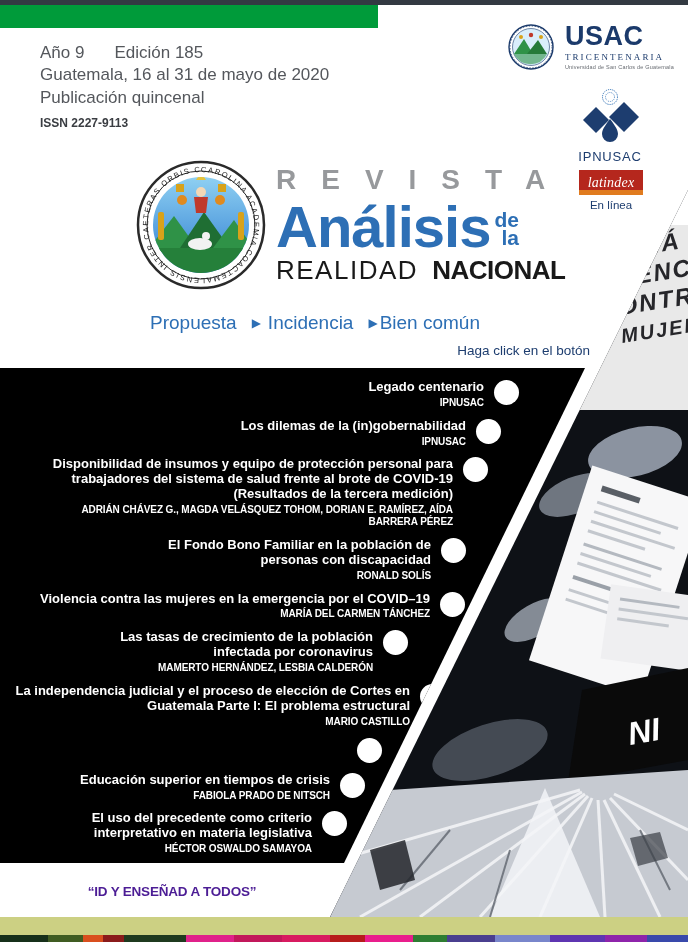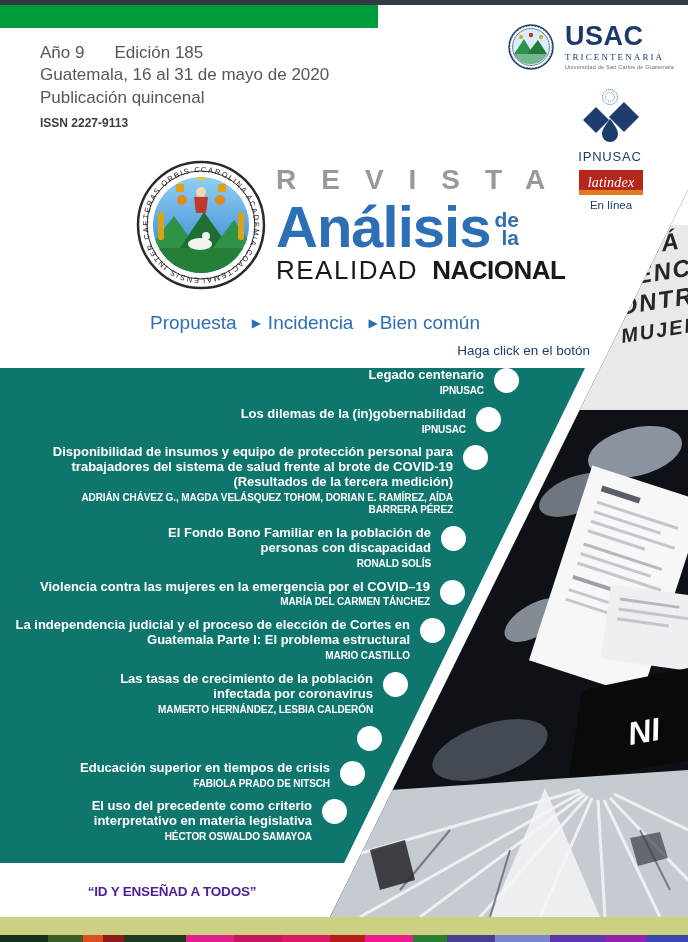--- a/index.html
+++ b/index.html
@@ -48,22 +48,22 @@
   
   .tagline { position:absolute; left:150px; top:312px; display:flex; align-items:center; gap:15px;
              color:#2d6fb5; font-size:19px; font-weight:500; }
   .tag-item { display:flex; align-items:center; }
   .tag-arrow { font-size:12px; margin-right:7px; }
   .tag-arrow.tight { margin-right:2px; }
 
   .cta { position:absolute; top:343px; right:98px; font-size:13.5px; color:#1d3d6f; font-weight:500; }
 
   
-  .blue-box { position:absolute; left:0; top:368px; width:688px; height:495px; background:#0f766e;
-              clip-path:polygon(0 0, 85.03% 0, 50% 100%, 0 100%); }
+  .blue-box { position:absolute; left:0; top:368px; width:688px; height:495px; background:#000000;
+              clip-path:polygon(0 0, 85.03% 0, 50% 100%, 0 100%); padding-top:12px; }
   .article-row { display:flex; justify-content:flex-end; align-items:flex-start; gap:10px; margin-bottom:10px; }
   .article-text { text-align:right; color:#ffffff; }
   .article-title { font-weight:700; font-size:13px; line-height:1.15; }
   .article-authors { font-weight:700; font-size:10px; line-height:1.18; margin-top:2px; letter-spacing:-0.1px; }
   .article-btn { width:25px; height:25px; border-radius:50%; background:#ffffff; flex:0 0 auto; border:none; cursor:pointer; }
   .row-1 { padding-right:169px; }
   .row-2 { padding-right:187px; }
   .row-3 { padding-right:200px; } .row-3 .article-text { max-width:425px; } .row-3 .article-authors { max-width:390px; margin-left:auto; }
   .row-4 { padding-right:222px; } .row-4 .article-text { max-width:290px; }
   .row-5 { padding-right:223px; }
@@ -245,31 +245,31 @@
       </div>
       <button class="article-btn"></button>
     </div>
     <div class="article-row row-5">
       <div class="article-text">
         <div class="article-title">Violencia contra las mujeres en la emergencia por el COVID–19</div>
         <div class="article-authors">MARÍA DEL CARMEN TÁNCHEZ</div>
       </div>
       <button class="article-btn"></button>
     </div>
+    <div class="article-row row-7">
+      <div class="article-text">
+        <div class="article-title">Las tasas de crecimiento de la población infectada por coronavirus</div>
+        <div class="article-authors">MAMERTO HERNÁNDEZ, LESBIA CALDERÓN</div>
+      </div>
+      <button class="article-btn"></button>
+    </div>
     <div class="article-row row-6">
       <div class="article-text">
         <div class="article-title">La independencia judicial y el proceso de elección de Cortes en Guatemala Parte I: El problema estructural</div>
         <div class="article-authors">MARIO CASTILLO</div>
-      </div>
-      <button class="article-btn"></button>
-    </div>
-    <div class="article-row row-7">
-      <div class="article-text">
-        <div class="article-title">Las tasas de crecimiento de la población infectada por coronavirus</div>
-        <div class="article-authors">MAMERTO HERNÁNDEZ, LESBIA CALDERÓN</div>
       </div>
       <button class="article-btn"></button>
     </div>
     <div class="article-row row-8">
       <button class="article-btn"></button>
     </div>
     <div class="article-row row-9">
       <div class="article-text">
         <div class="article-title">Educación superior en tiempos de crisis</div>
         <div class="article-authors">FABIOLA PRADO DE NITSCH</div>

